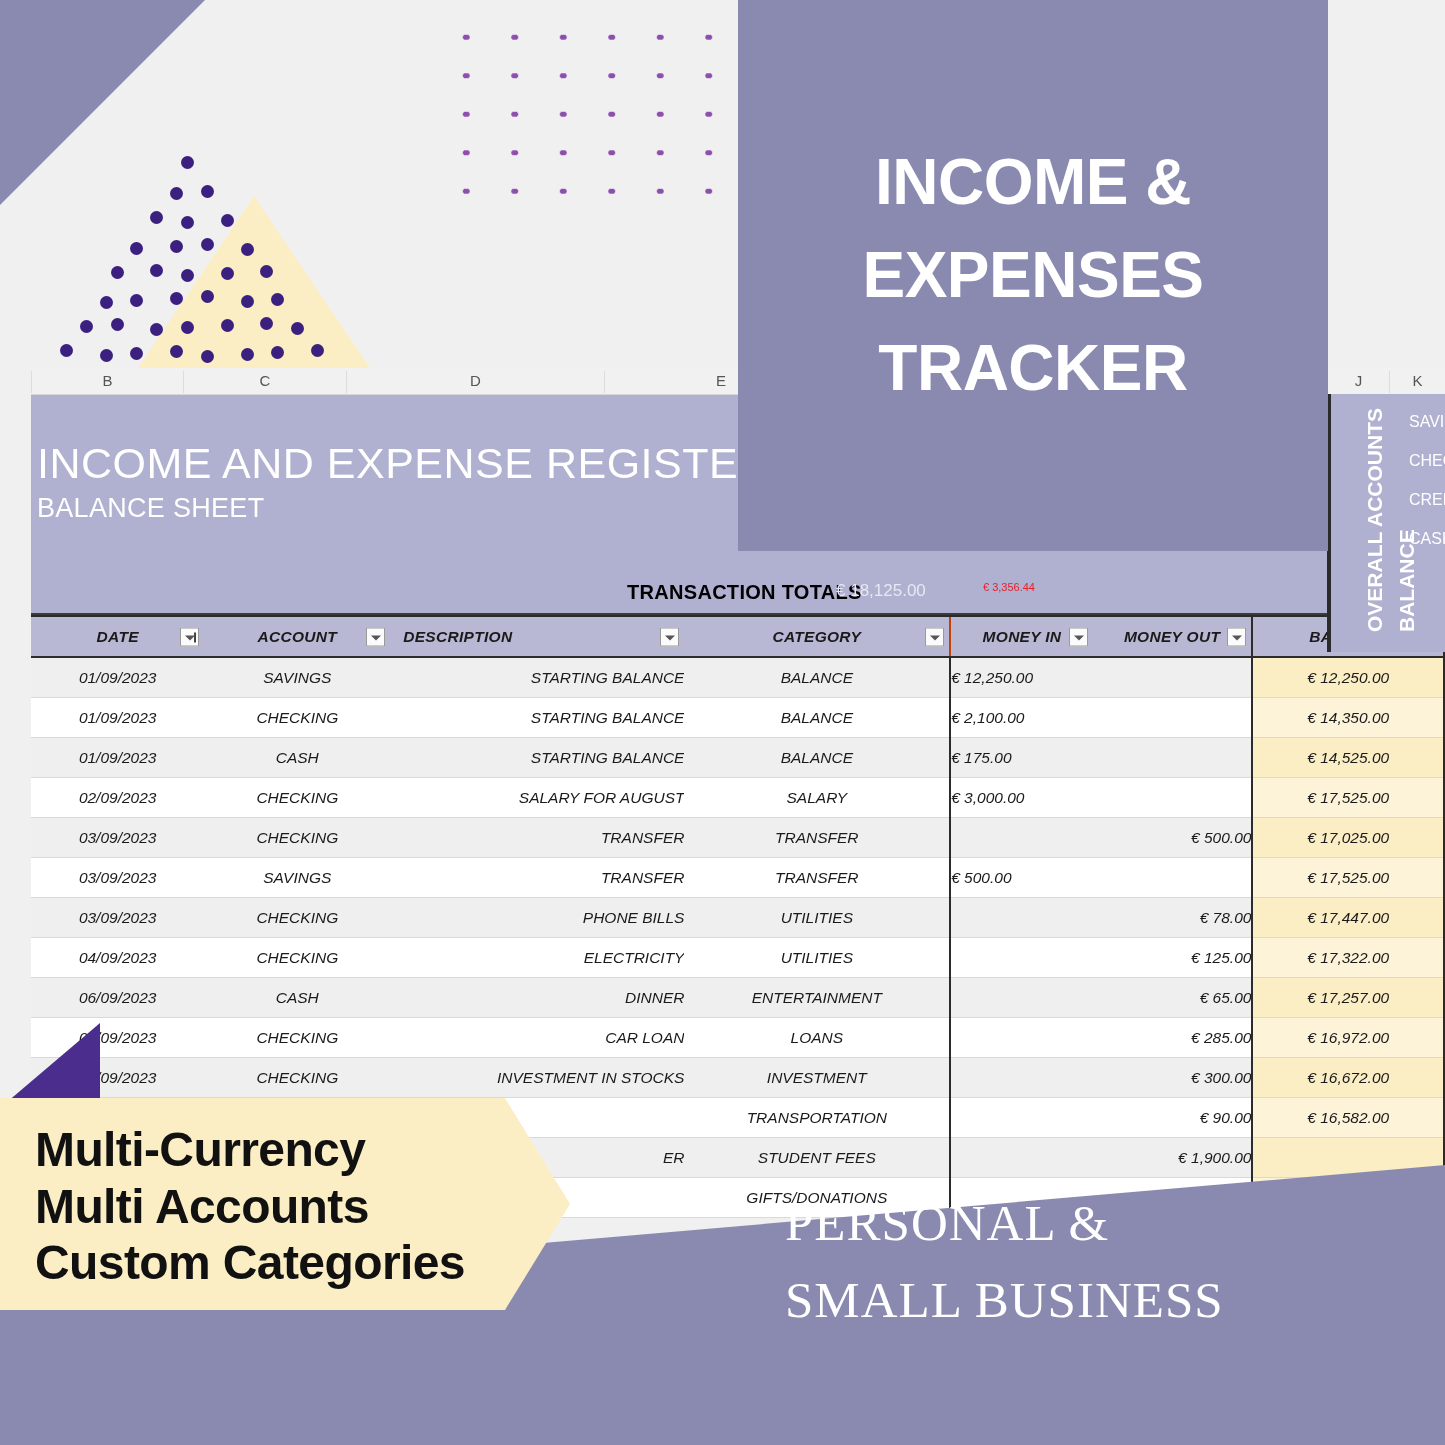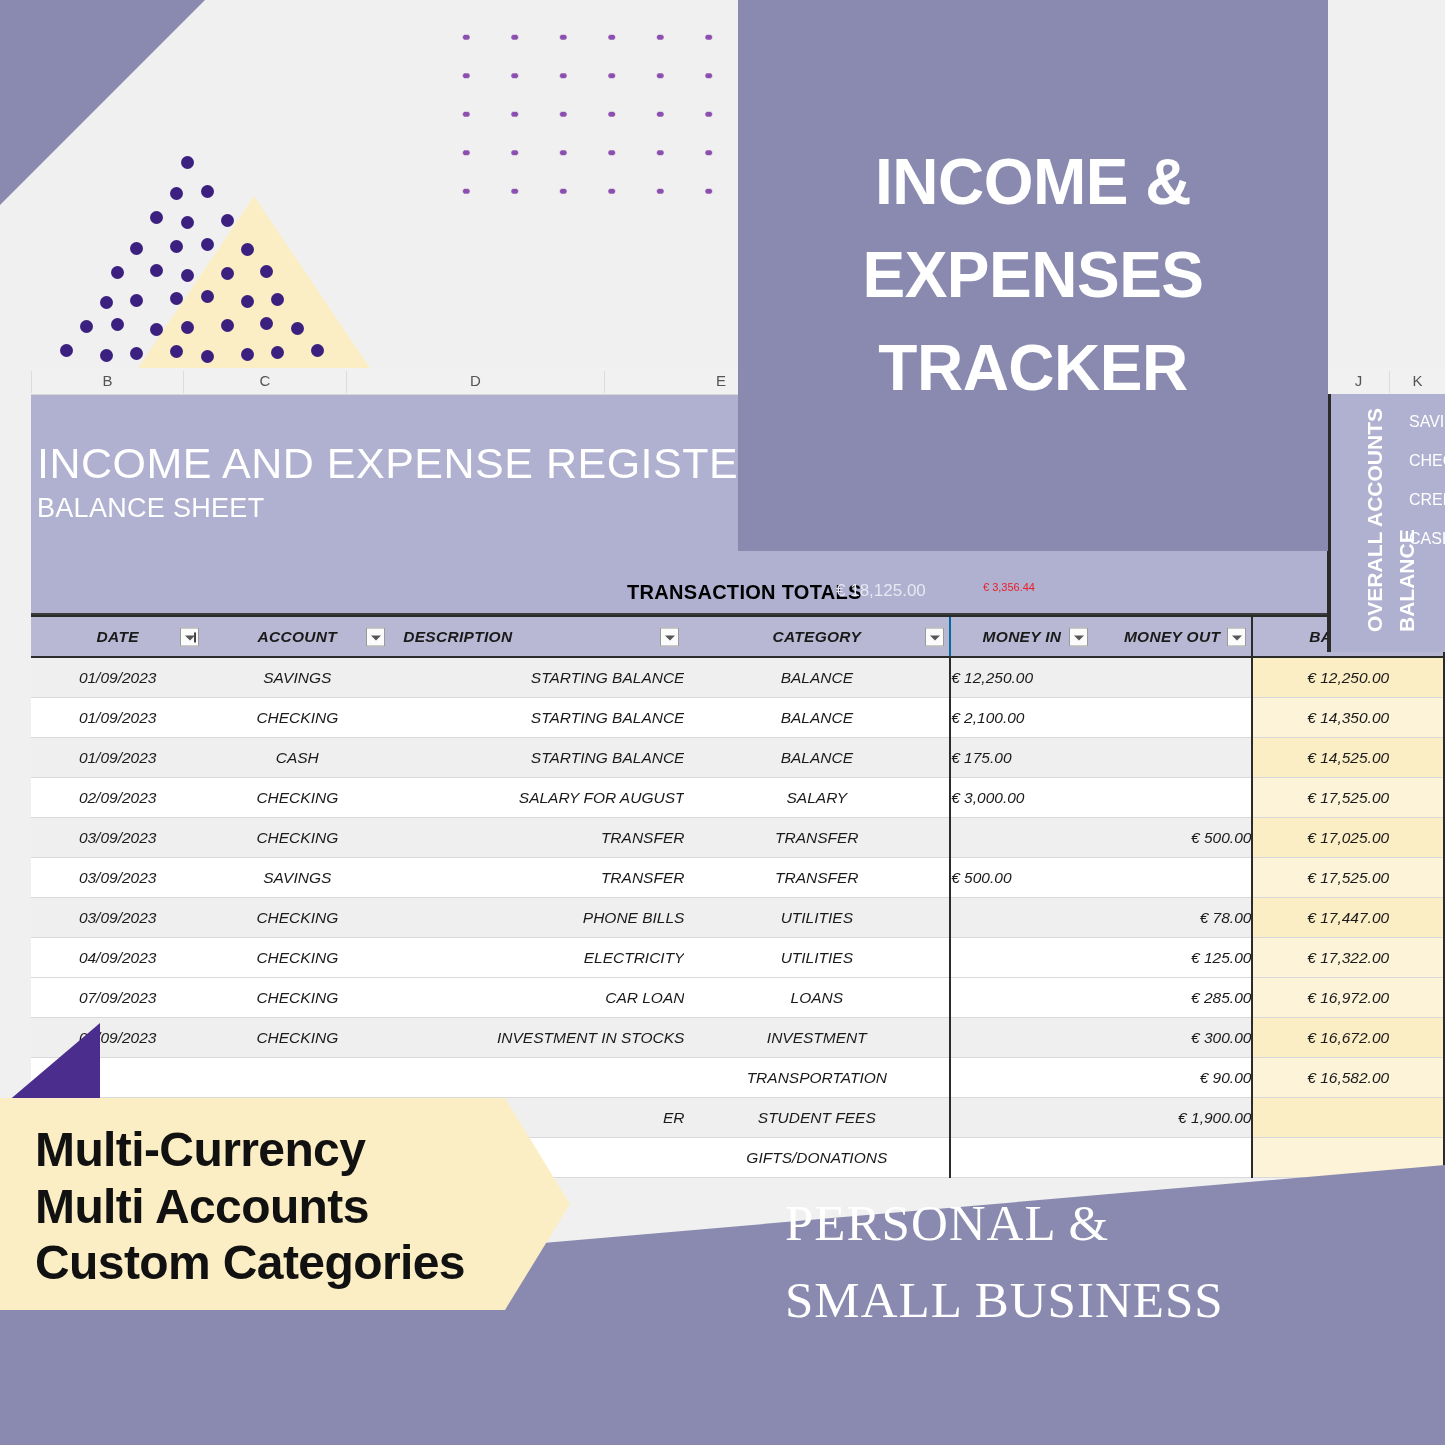--- a/index.html
+++ b/index.html
@@ -149,21 +149,21 @@
     background: #b8b8d4;
     font-weight: bold;
     font-size: 15.5px;
     border-top: 2px solid #2b2b2b;
     border-bottom: 2px solid #2b2b2b;
     letter-spacing: 0.3px;
     position: relative;
     text-align: center;
   }
   th.bal-h { background: #fde9b6; border-left: 2px solid #2b2b2b; border-right: 2px solid #2b2b2b; }
-  th.in-h  { border-left: 2px solid #0369a1; }
+  th.in-h  { border-left: 2px solid #c2410c; }
   th.out-h { }
 
   .fbtn {
     position: absolute;
     right: 5px; top: 50%;
     transform: translateY(-50%);
     width: 19px; height: 19px;
     background: #fbfbfb;
     border: 1px solid #9a9a9a;
     box-sizing: border-box;
@@ -503,20 +503,29 @@
           </tr>
           <tr class="even">
             <td class="c-date">04/09/2023</td>
             <td class="c-acct">CHECKING</td>
             <td class="c-desc">ELECTRICITY</td>
             <td class="c-cat">UTILITIES</td>
             <td class="c-in"></td>
             <td class="c-out">€ 125.00</td>
             <td class="c-bal">€ 17,322.00</td>
           </tr>
+          <tr class="odd">
+            <td class="c-date">06/09/2023</td>
+            <td class="c-acct">CASH</td>
+            <td class="c-desc">DINNER</td>
+            <td class="c-cat">ENTERTAINMENT</td>
+            <td class="c-in"></td>
+            <td class="c-out">€ 65.00</td>
+            <td class="c-bal">€ 17,257.00</td>
+          </tr>
           <tr class="even">
             <td class="c-date">07/09/2023</td>
             <td class="c-acct">CHECKING</td>
             <td class="c-desc">CAR LOAN</td>
             <td class="c-cat">LOANS</td>
             <td class="c-in"></td>
             <td class="c-out">€ 285.00</td>
             <td class="c-bal">€ 16,972.00</td>
           </tr>
           <tr class="odd">

